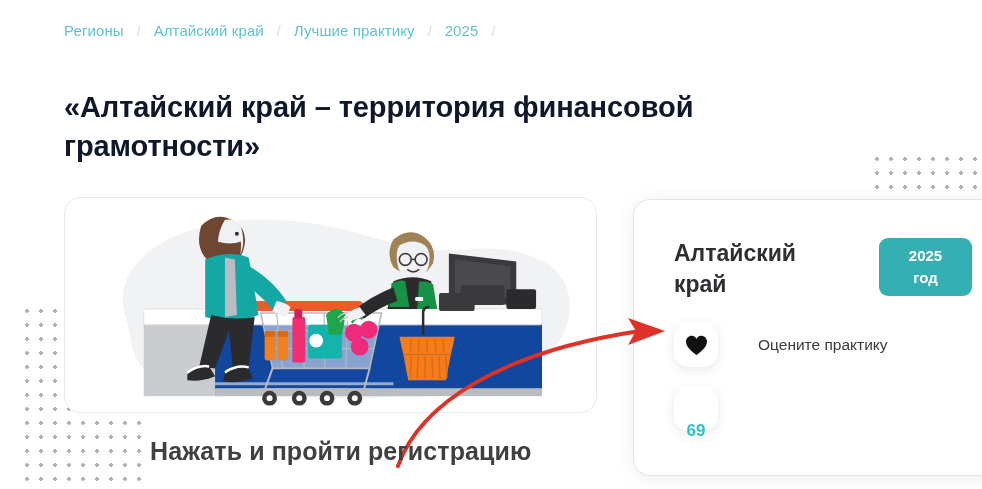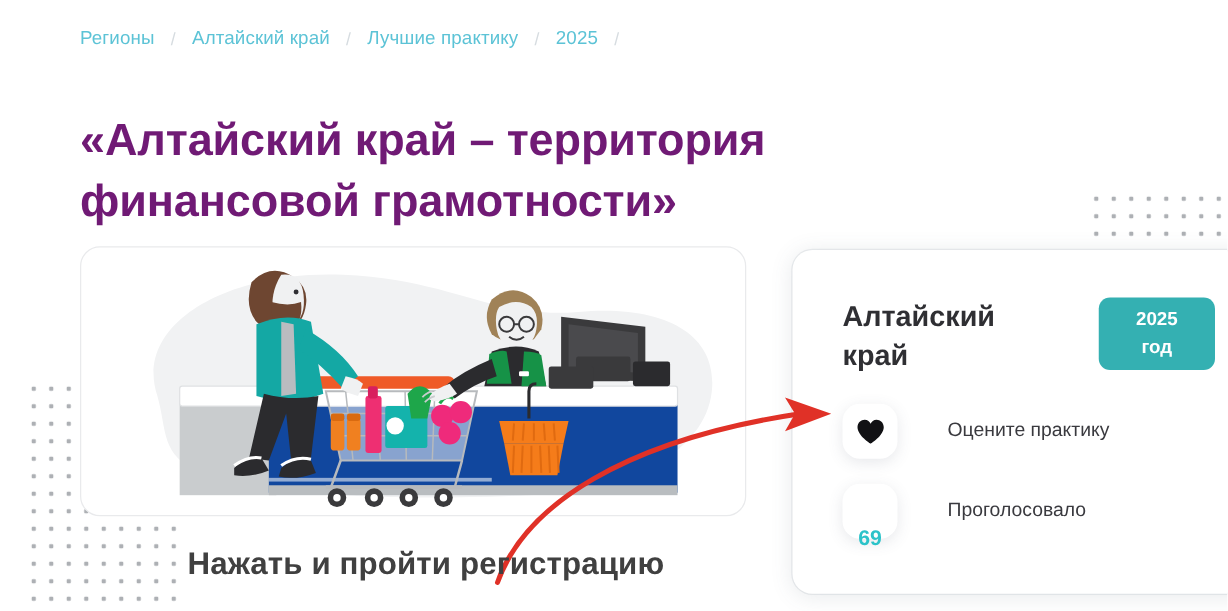--- a/index.html
+++ b/index.html
@@ -29,22 +29,22 @@
     display: flex; align-items: center;
     font-size: 15px; letter-spacing: .1px;
     z-index: 5;
   }
   .crumb { color: #5cc3d6; text-decoration: none; white-space: nowrap; }
   .crumb-sep { color: #d6dce0; margin: 0 13px; font-size: 14px; }
 
   
   .page-title {
     position: absolute; left: 64px; top: 88px; width: 700px;
-    font-size: 36px; line-height: 1.36; font-weight: 700;
-    color: #701a75; letter-spacing: -.1px;
+    font-size: 29px; line-height: 1.36; font-weight: 700;
+    color: #0f172a; letter-spacing: -.1px;
     z-index: 5;
   }
 
   
   .illu-card {
     position: absolute; left: 64px; top: 197px;
     width: 533px; height: 216px;
     background: #ffffff;
     border: 1px solid #e9eaec;
     border-radius: 16px;
@@ -260,21 +260,20 @@
             <path d="M12 21 C 12 21, 1 14.2, 1 7.2 C 1 3.2, 4 0.8, 7 0.8 C 9.6 0.8, 11.2 2.6, 12 4.1 C 12.8 2.6, 14.4 0.8, 17 0.8 C 20 0.8, 23 3.2, 23 7.2 C 23 14.2, 12 21, 12 21 Z" fill="#111114"></path>
           </svg>
         </div>
         <span class="row-label">Оцените практику</span>
       </div>
 
       <div class="pc-row">
         <div class="tile">
           <span class="tile-count">69</span>
         </div>
-        <span class="row-label">Проголосовало</span>
       </div>
     </div>
   </div>
 
   <svg class="anno-arrow" viewBox="0 0 982 489">
     <path d="M398 466 C 420 404, 500 352, 640 331" stroke="#e03127" stroke-width="4" fill="none" stroke-linecap="round"></path>
     <path d="M665 331 L 628 318 L 636 331 L 628 345 Z" fill="#e03127"></path>
   </svg>
 
   <div class="anno-text">Нажать и пройти регистрацию</div>

